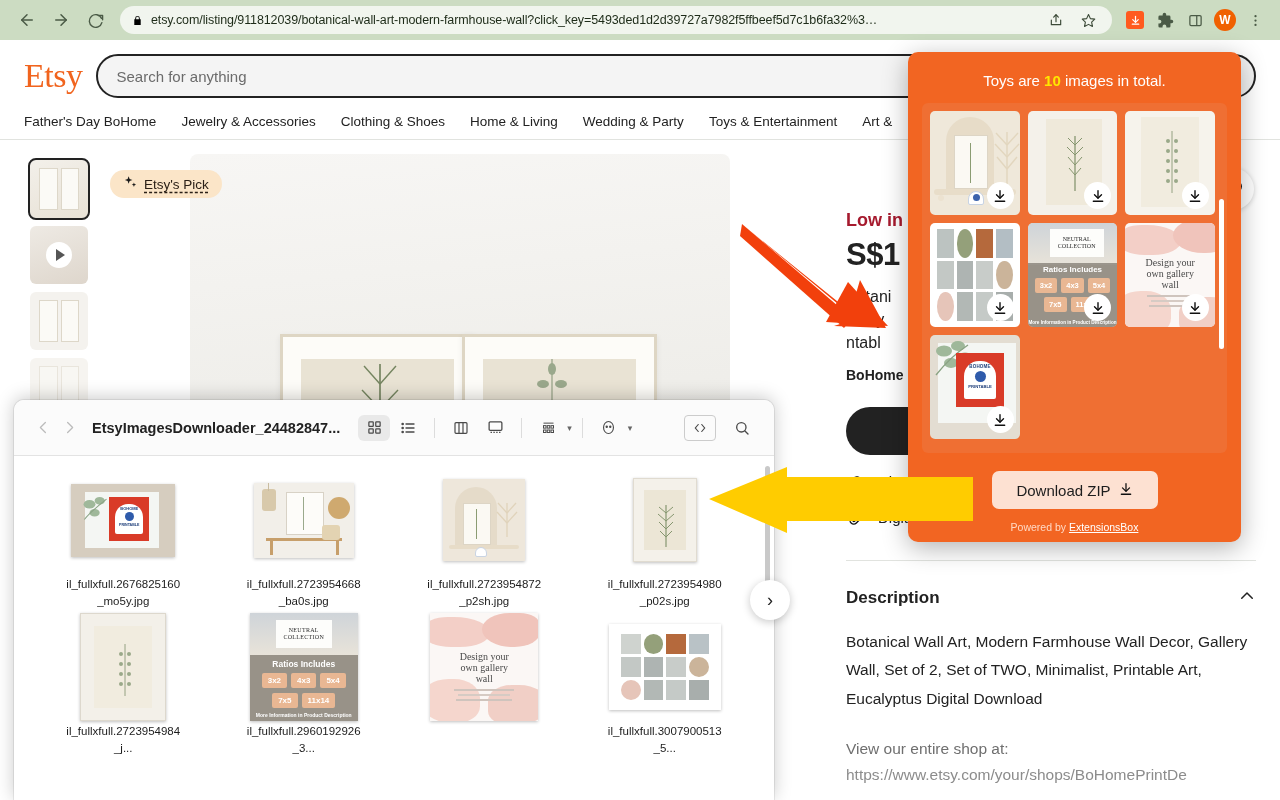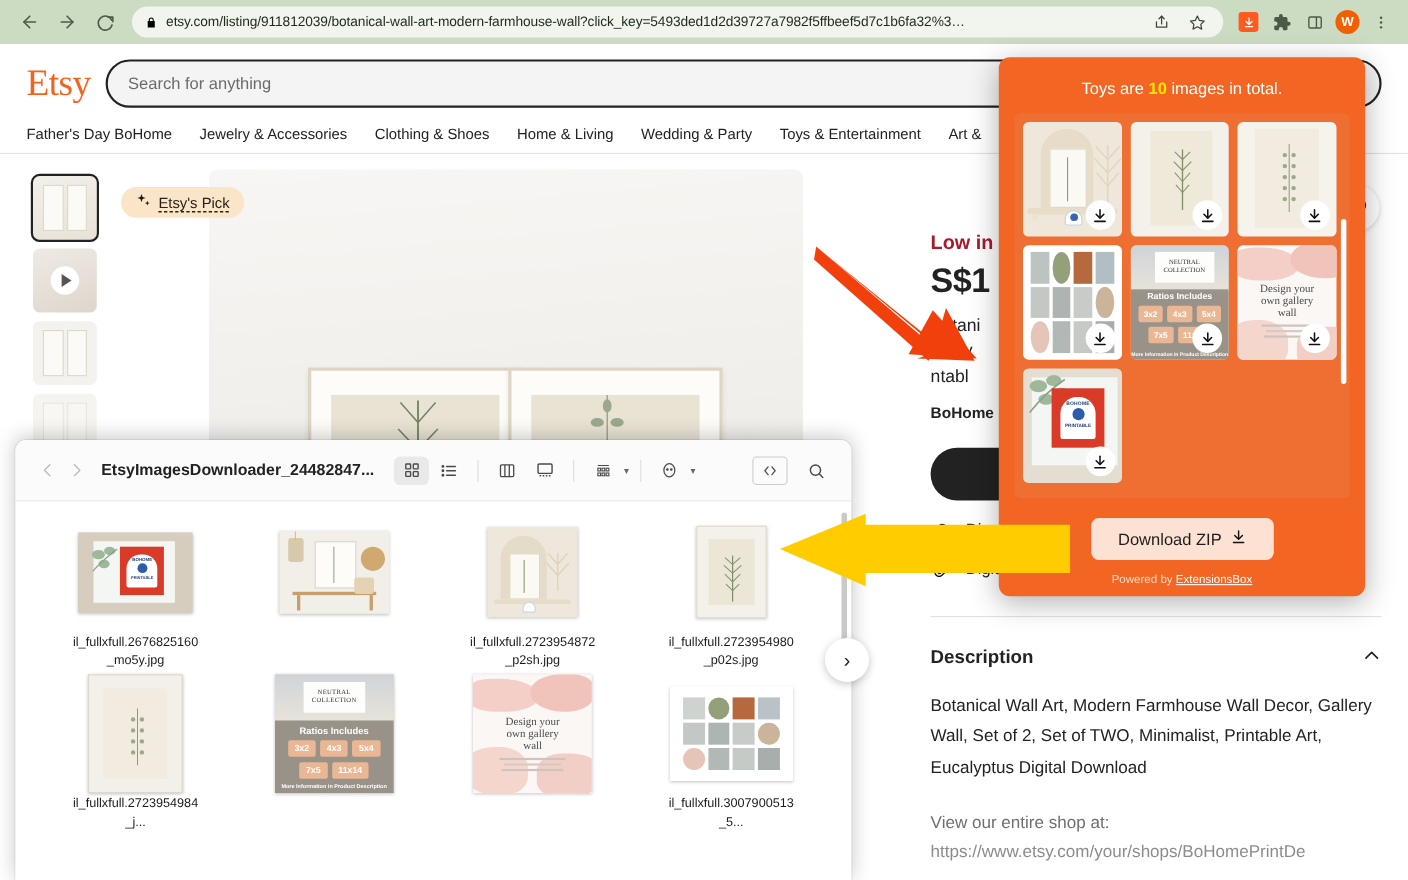--- a/index.html
+++ b/index.html
@@ -581,20 +581,21 @@
               <div style="position:absolute;left:49px;top:14px;width:1px;height:33px;background:#9aa98c"></div>
               <div style="position:absolute;left:8px;top:6px;width:14px;height:22px;background:#d8c9ab;border-radius:3px"></div>
               <div style="position:absolute;left:14px;top:0;width:1px;height:8px;background:#c9bca0"></div>
               <div style="position:absolute;left:74px;top:14px;width:22px;height:22px;border-radius:50%;background:#cfa96f"></div>
               <div style="position:absolute;left:12px;top:55px;width:76px;height:3px;background:#c79f6b"></div>
               <div style="position:absolute;left:16px;top:58px;width:3px;height:14px;background:#c79f6b"></div>
               <div style="position:absolute;left:82px;top:58px;width:3px;height:14px;background:#c79f6b"></div>
               <div style="position:absolute;left:68px;top:42px;width:18px;height:15px;border-radius:3px;background:#e3d3b2"></div>
             </div>
           </div>
+          <div class="fname">il_fullxfull.2723954668_ba0s.jpg</div>
         </div>
 
         <div class="fcell">
           <div class="fthumb">
             <div class="card" style="width:82px;height:82px;background:#eee7db">
               <div style="position:absolute;left:12px;top:8px;width:42px;height:58px;border-radius:21px 21px 0 0;background:#e5dbc9"></div>
               <div style="position:absolute;left:20px;top:24px;width:28px;height:42px;background:#fbf9f3;border:1px solid #ddd5c5"></div>
               <div style="position:absolute;left:33px;top:30px;width:1px;height:30px;background:#8b9c72"></div>
               <svg style="position:absolute;left:52px;top:18px" width="24" height="40">
                   <g stroke="#e0d3bb" stroke-width="1.3" fill="none">
@@ -670,20 +671,21 @@
                 <span style="background:#e9b793;color:#fff;font-size:8px;font-weight:bold;padding:3px 6px;border-radius:2px">4x3</span>
                 <span style="background:#e9b793;color:#fff;font-size:8px;font-weight:bold;padding:3px 6px;border-radius:2px">5x4</span>
               </div>
               <div style="position:absolute;left:6px;top:80px;right:6px;display:flex;gap:4px;justify-content:center">
                 <span style="background:#e9b793;color:#fff;font-size:8px;font-weight:bold;padding:3px 6px;border-radius:2px">7x5</span>
                 <span style="background:#e9b793;color:#fff;font-size:8px;font-weight:bold;padding:3px 6px;border-radius:2px">11x14</span>
               </div>
               <div style="position:absolute;left:0;bottom:3px;right:0;text-align:center;color:#fff;font-size:5px;font-weight:bold">More Information in Product Description</div>
             </div>
           </div>
+          <div class="fname">il_fullxfull.2960192926_3...</div>
         </div>
 
         <div class="fcell">
           <div class="fthumb">
             <div class="card" style="width:108px;height:108px;background:#fbf7f5">
               <div style="position:absolute;left:-6px;top:4px;width:66px;height:30px;background:#f3cfc7;border-radius:40% 60% 50% 45%"></div>
               <div style="position:absolute;left:52px;top:0px;width:58px;height:34px;background:#f0c4bb;border-radius:55% 40% 50% 60%"></div>
               <div style="position:absolute;left:-10px;top:66px;width:60px;height:44px;background:#f5d6cd;border-radius:50% 45% 40% 55%"></div>
               <div style="position:absolute;left:58px;top:72px;width:60px;height:40px;background:#f1cfc6;border-radius:45% 55% 60% 40%"></div>
               <div style="position:absolute;left:0;right:0;top:38px;text-align:center;font-family:'Liberation Serif',serif;font-size:10px;color:#4a4a4a;line-height:1.12">

